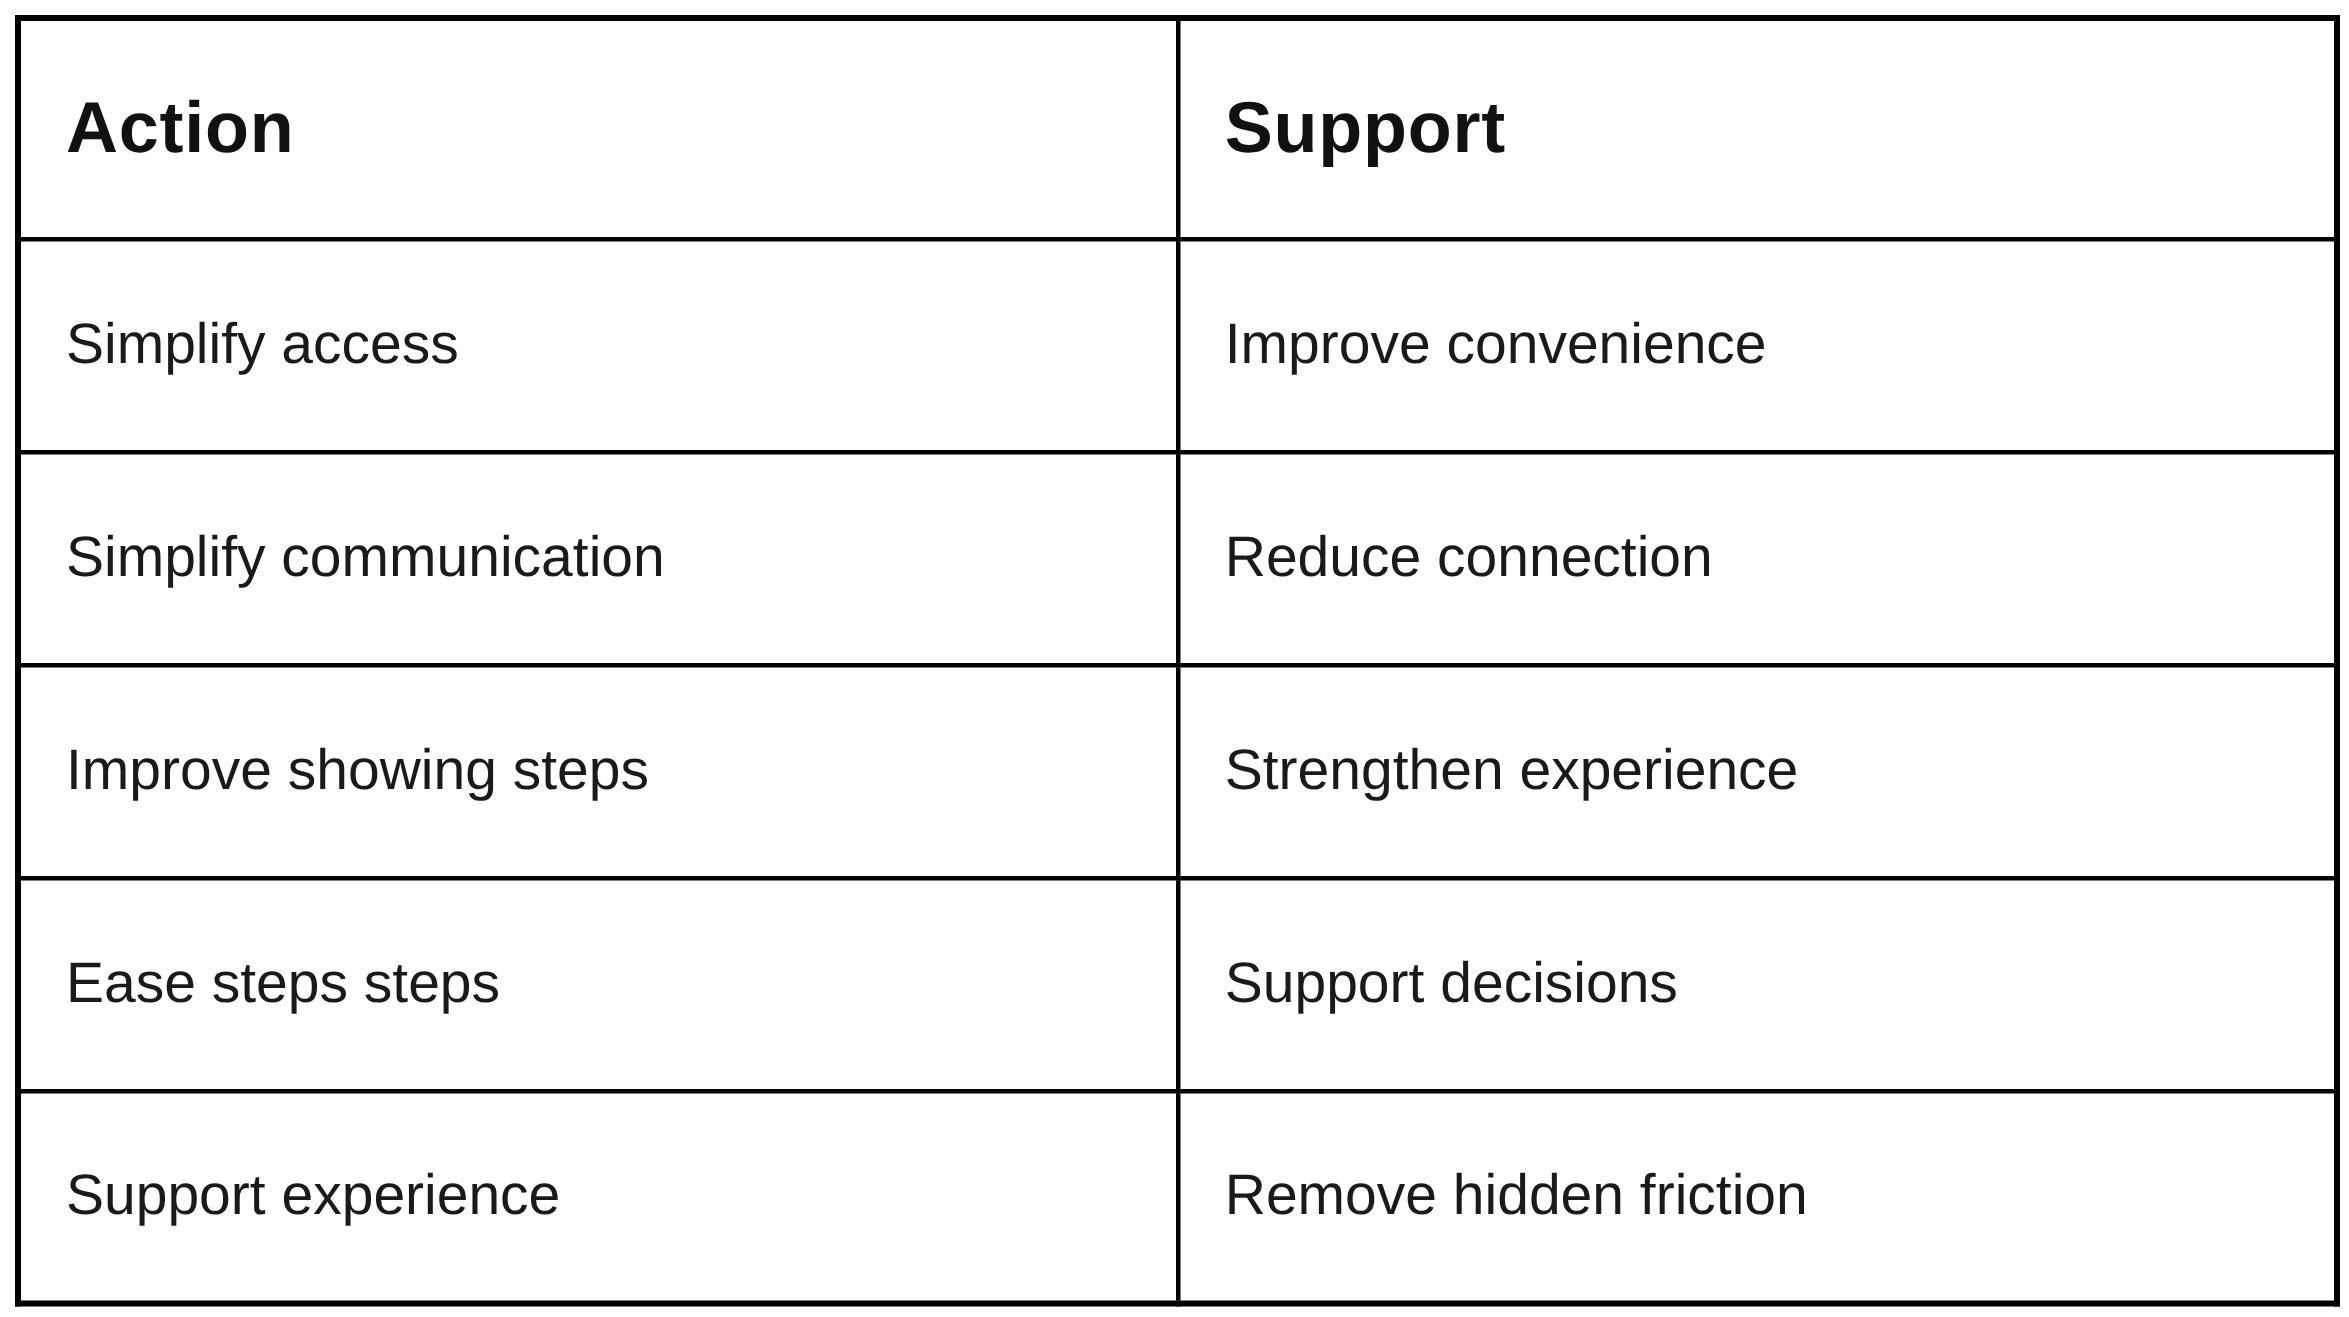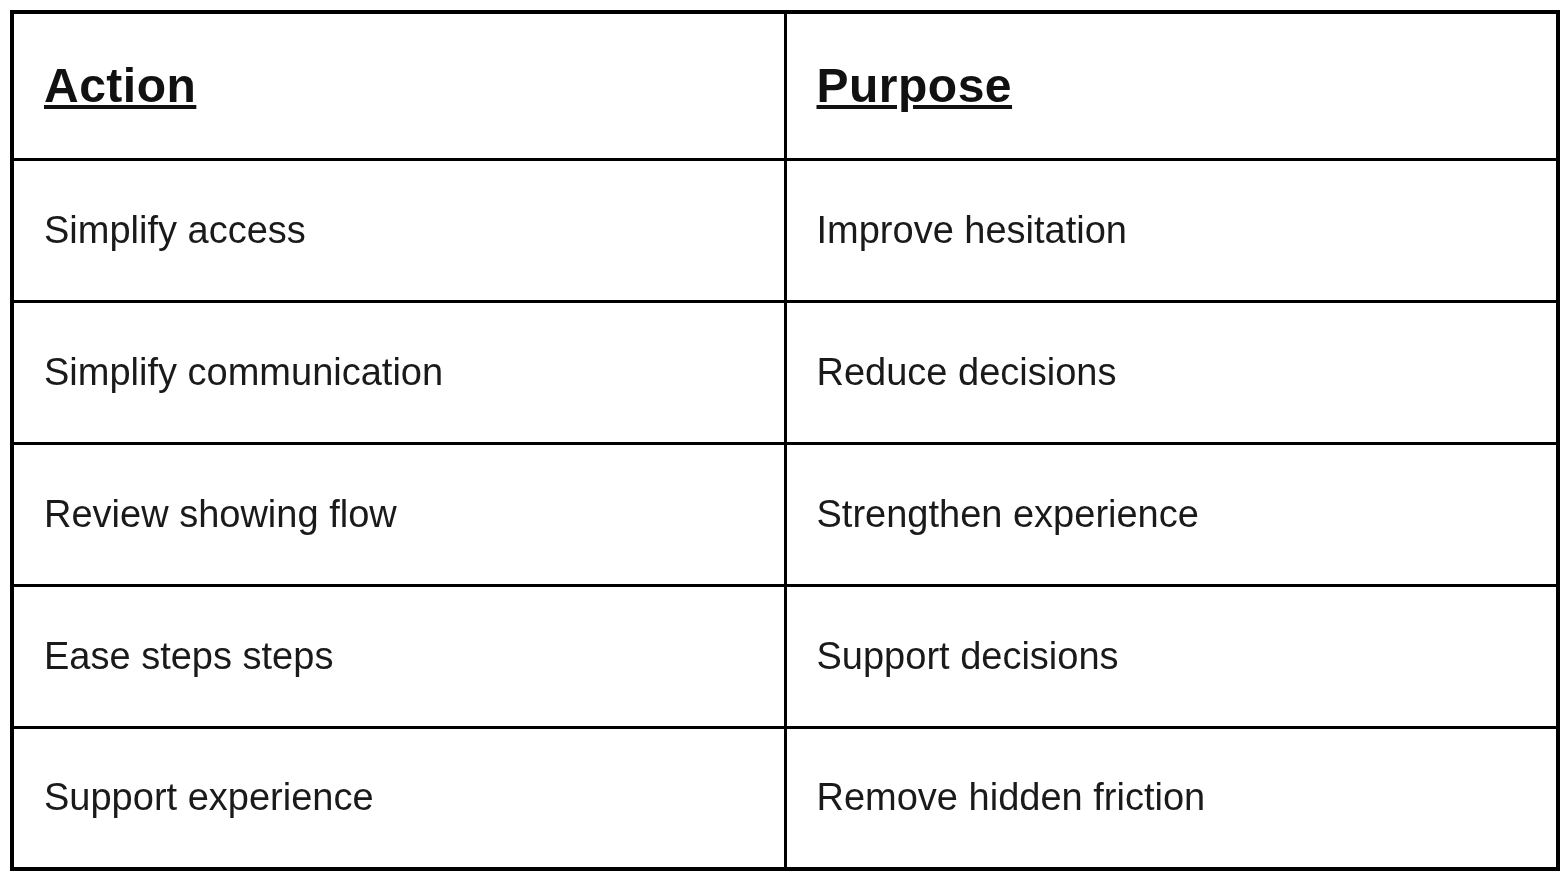--- a/index.html
+++ b/index.html
@@ -34,51 +34,50 @@
     overflow: hidden;
     white-space: nowrap;
   }
   thead tr { height: 147px; }
   tbody tr { height: 142px; }
   th {
     font-size: 48px;
     font-weight: 700;
     color: #111111;
     letter-spacing: 0.5px;
-    text-decoration: underline;
   }
   td {
     font-size: 38px;
     font-weight: 400;
     color: #1a1a1a;
     margin-top: 32px;
   }
 </style>
 </head>
 <body>
 
 <div class="table-wrap">
   <table class="data-table">
     <thead>
       <tr>
         <th>Action</th>
-        <th>Purpose</th>
+        <th>Support</th>
       </tr>
     </thead>
     <tbody>
       <tr>
         <td>Simplify access</td>
-        <td>Improve hesitation</td>
+        <td>Improve convenience</td>
       </tr>
       <tr>
         <td>Simplify communication</td>
-        <td>Reduce decisions</td>
+        <td>Reduce connection</td>
       </tr>
       <tr>
-        <td>Review showing flow</td>
+        <td>Improve showing steps</td>
         <td>Strengthen experience</td>
       </tr>
       <tr>
         <td>Ease steps steps</td>
         <td>Support decisions</td>
       </tr>
       <tr>
         <td>Support experience</td>
         <td>Remove hidden friction</td>
       </tr>

